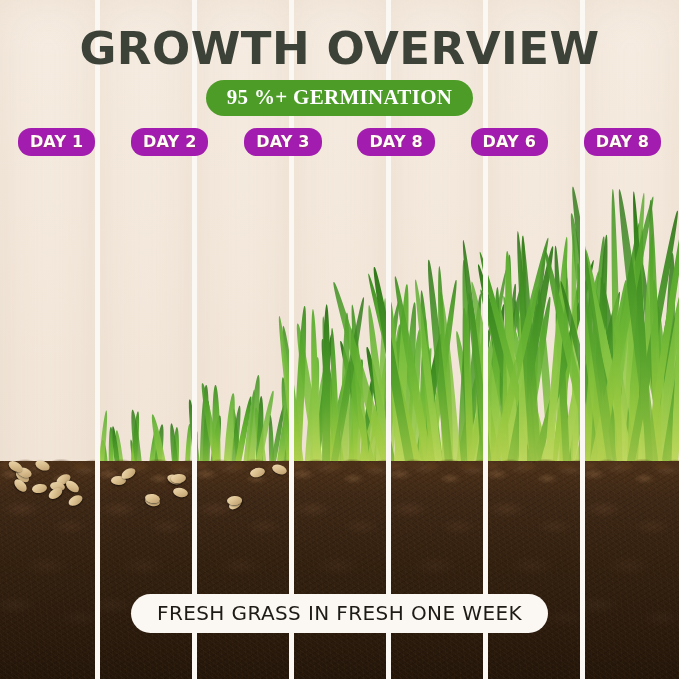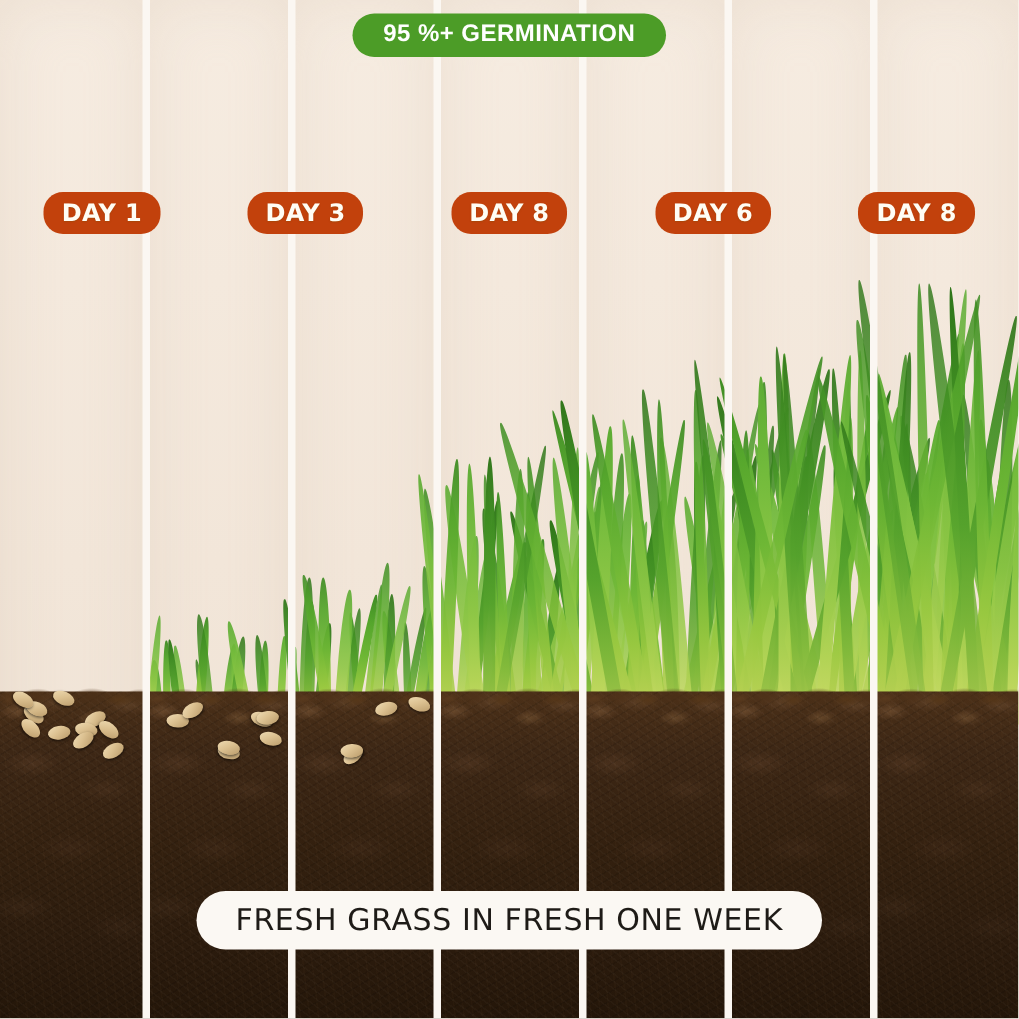--- a/index.html
+++ b/index.html
@@ -160,24 +160,24 @@
     color: #3d4239;
     font-family: "DejaVu Sans", sans-serif;
   }
   .badge-germination {
     display: inline-block;
     margin-top: 9px;
     padding: 5px 21px 6px;
     border-radius: 20px;
     background: #4c9c27;
     color: #ffffff;
-    font-size: 16px;
+    font-size: 21px;
     font-weight: 700;
     letter-spacing: 0.3px;
-    font-family: Liberation Sans, sans-serif;
+    font-family: Liberation Serif, serif;
     pointer-events: auto;
   }
 
   
   .day-row {
     position: absolute;
     top: 128px;
     left: 0;
     right: 0;
     display: flex;
@@ -185,21 +185,21 @@
   }
   .day-cell {
     flex: 1 1 0;
     display: flex;
     justify-content: center;
   }
   .day-badge {
     display: inline-block;
     padding: 4px 12px 5px;
     border-radius: 13px;
-    background: #c2410c;
+    background: #a21caf;
     color: #fffdf5;
     font-size: 16px;
     font-weight: 700;
     letter-spacing: 0.2px;
     white-space: nowrap;
     font-family: "DejaVu Sans", sans-serif;
     text-shadow: 0 1px 1px rgba(120,80,0,0.35);
   }
 
   
@@ -485,28 +485,32 @@
   <div id="dividers">
       <div class="panel-divider" style="left: 94.5px;"></div>
       <div class="panel-divider" style="left: 191.5px;"></div>
       <div class="panel-divider" style="left: 288.5px;"></div>
       <div class="panel-divider" style="left: 385.5px;"></div>
       <div class="panel-divider" style="left: 482.5px;"></div>
       <div class="panel-divider" style="left: 579.5px;"></div>
     </div>
 
   <div class="header">
+    <h1 class="title">GROWTH OVERVIEW</h1>
     <div class="badge-germination">95 %+ GERMINATION</div>
   </div>
 
   <div class="day-row" id="day-row">
       <div class="day-cell">
         <div class="day-badge">DAY 1</div>
       </div>
       <div class="day-cell">
+        <div class="day-badge">DAY 2</div>
+      </div>
+      <div class="day-cell">
         <div class="day-badge">DAY 3</div>
       </div>
       <div class="day-cell">
         <div class="day-badge">DAY 8</div>
       </div>
       <div class="day-cell">
         <div class="day-badge">DAY 6</div>
       </div>
       <div class="day-cell">
         <div class="day-badge">DAY 8</div>

